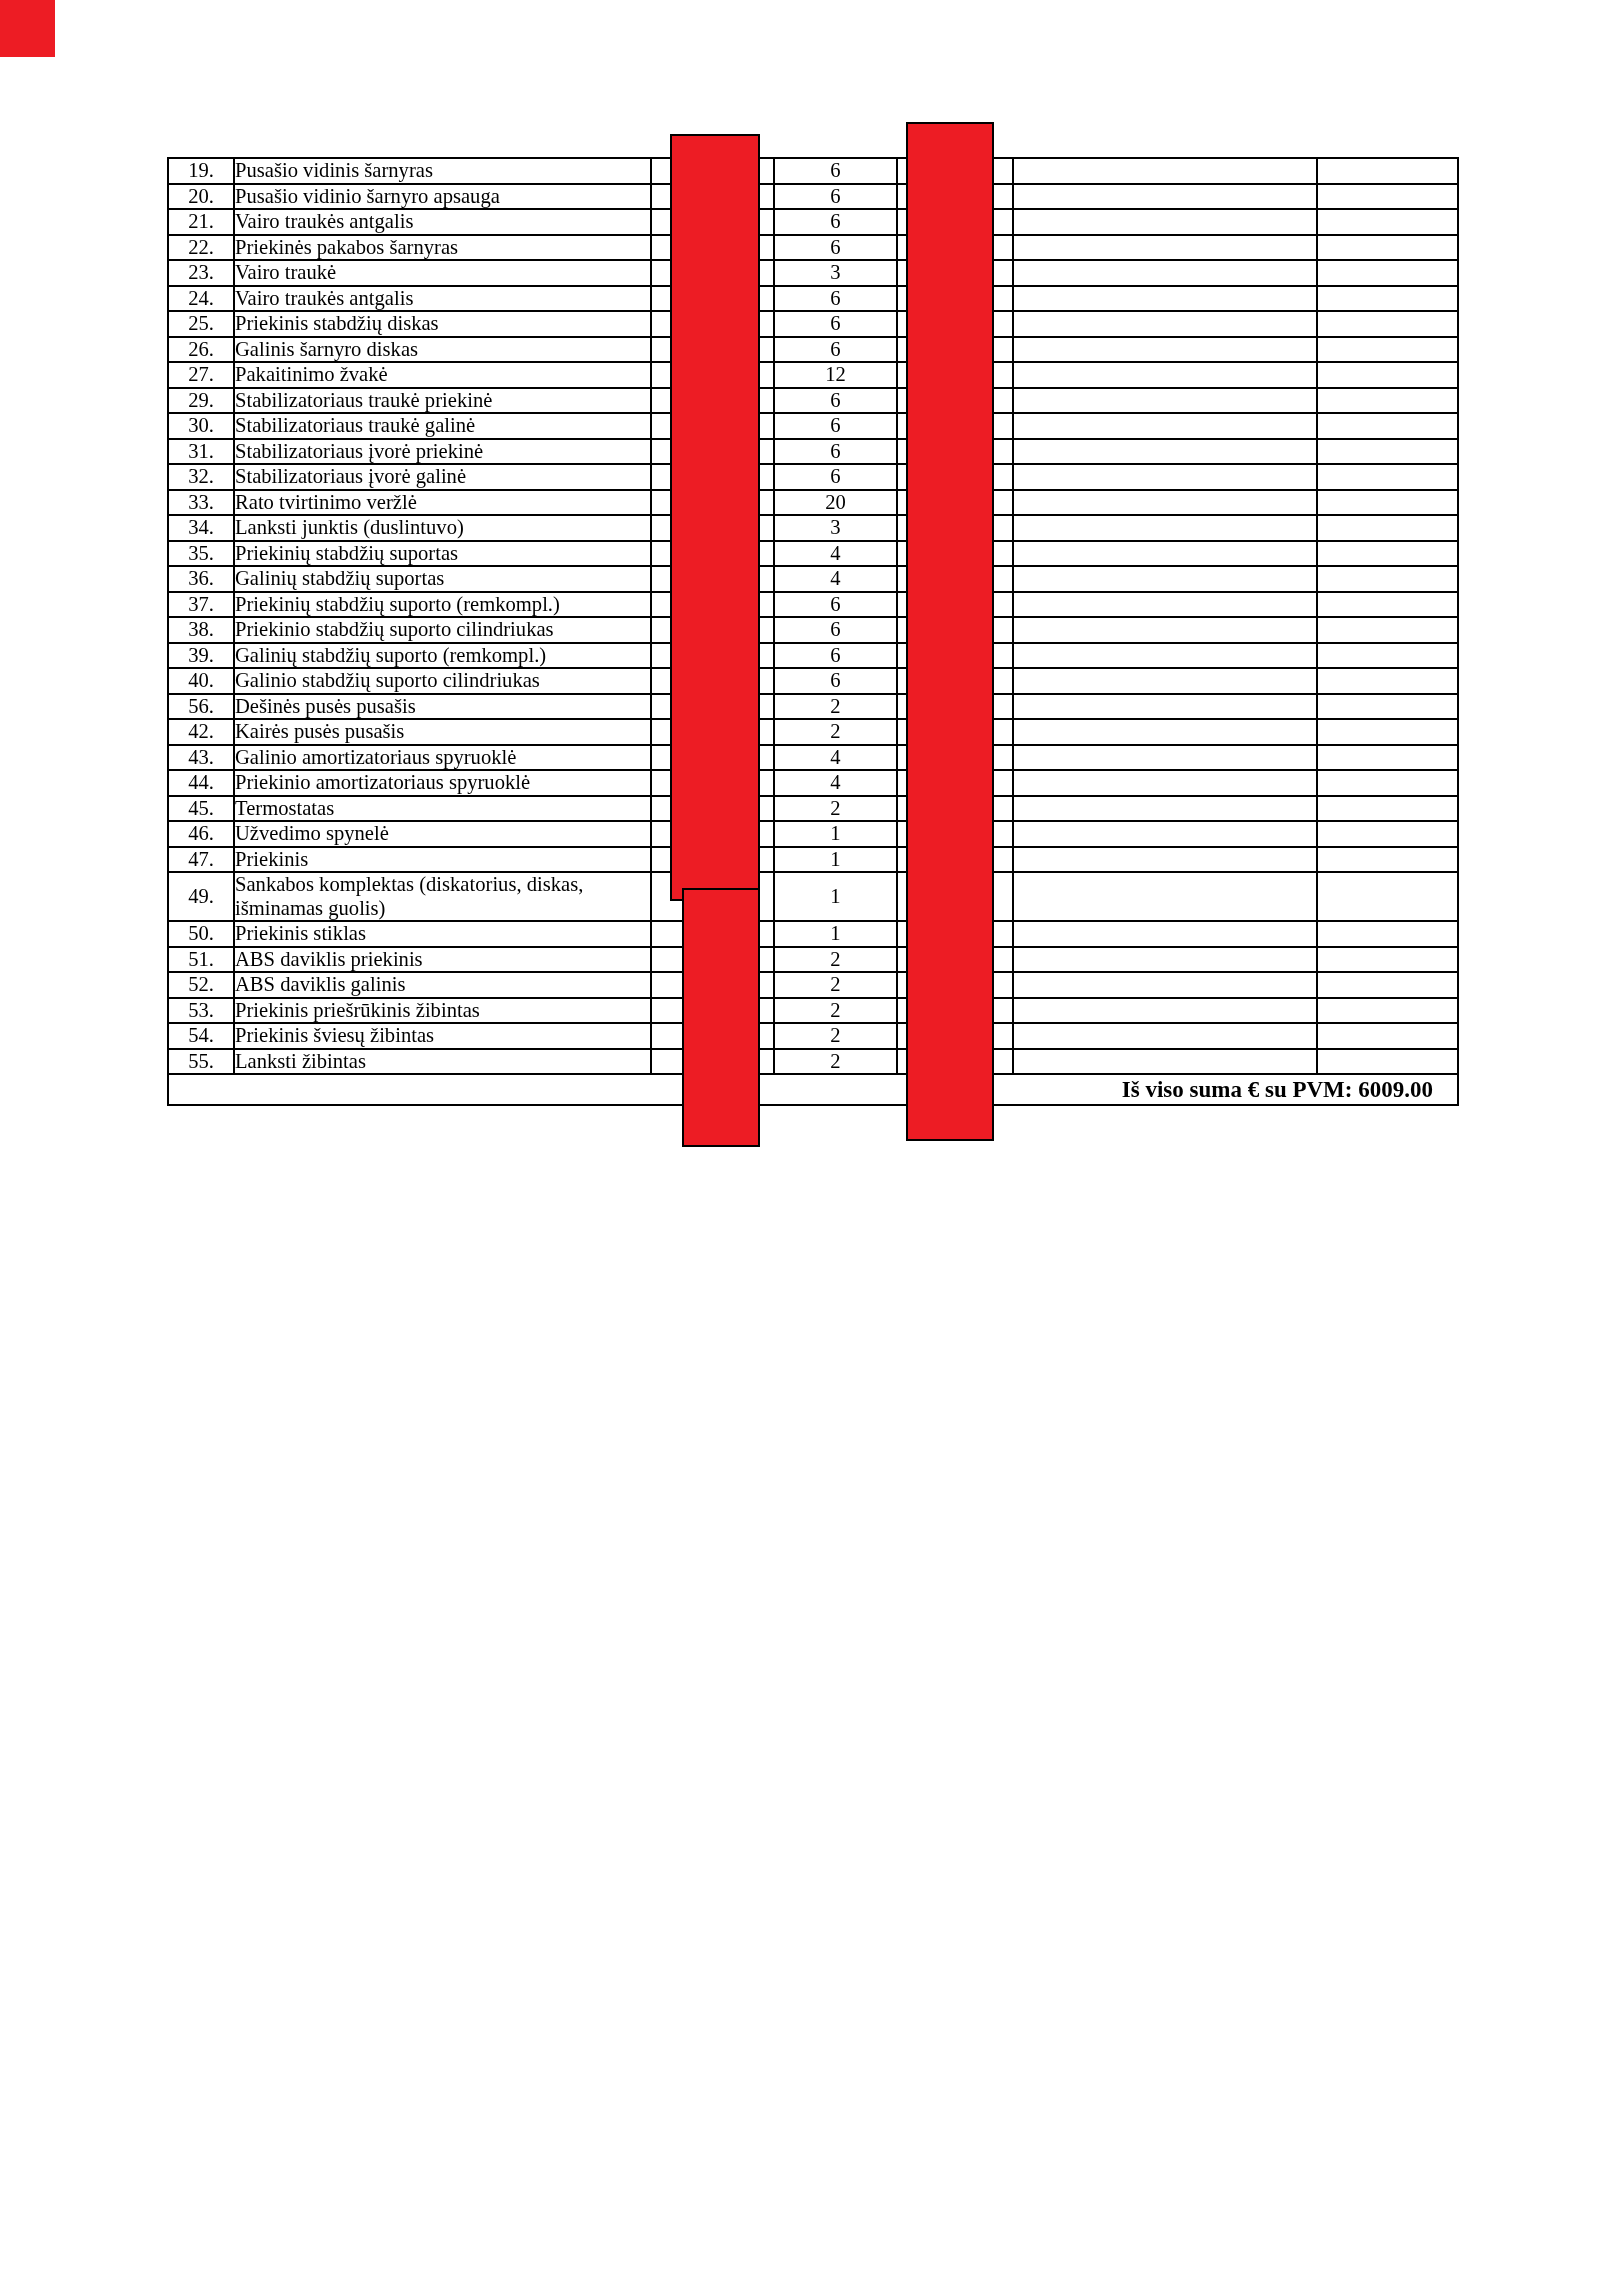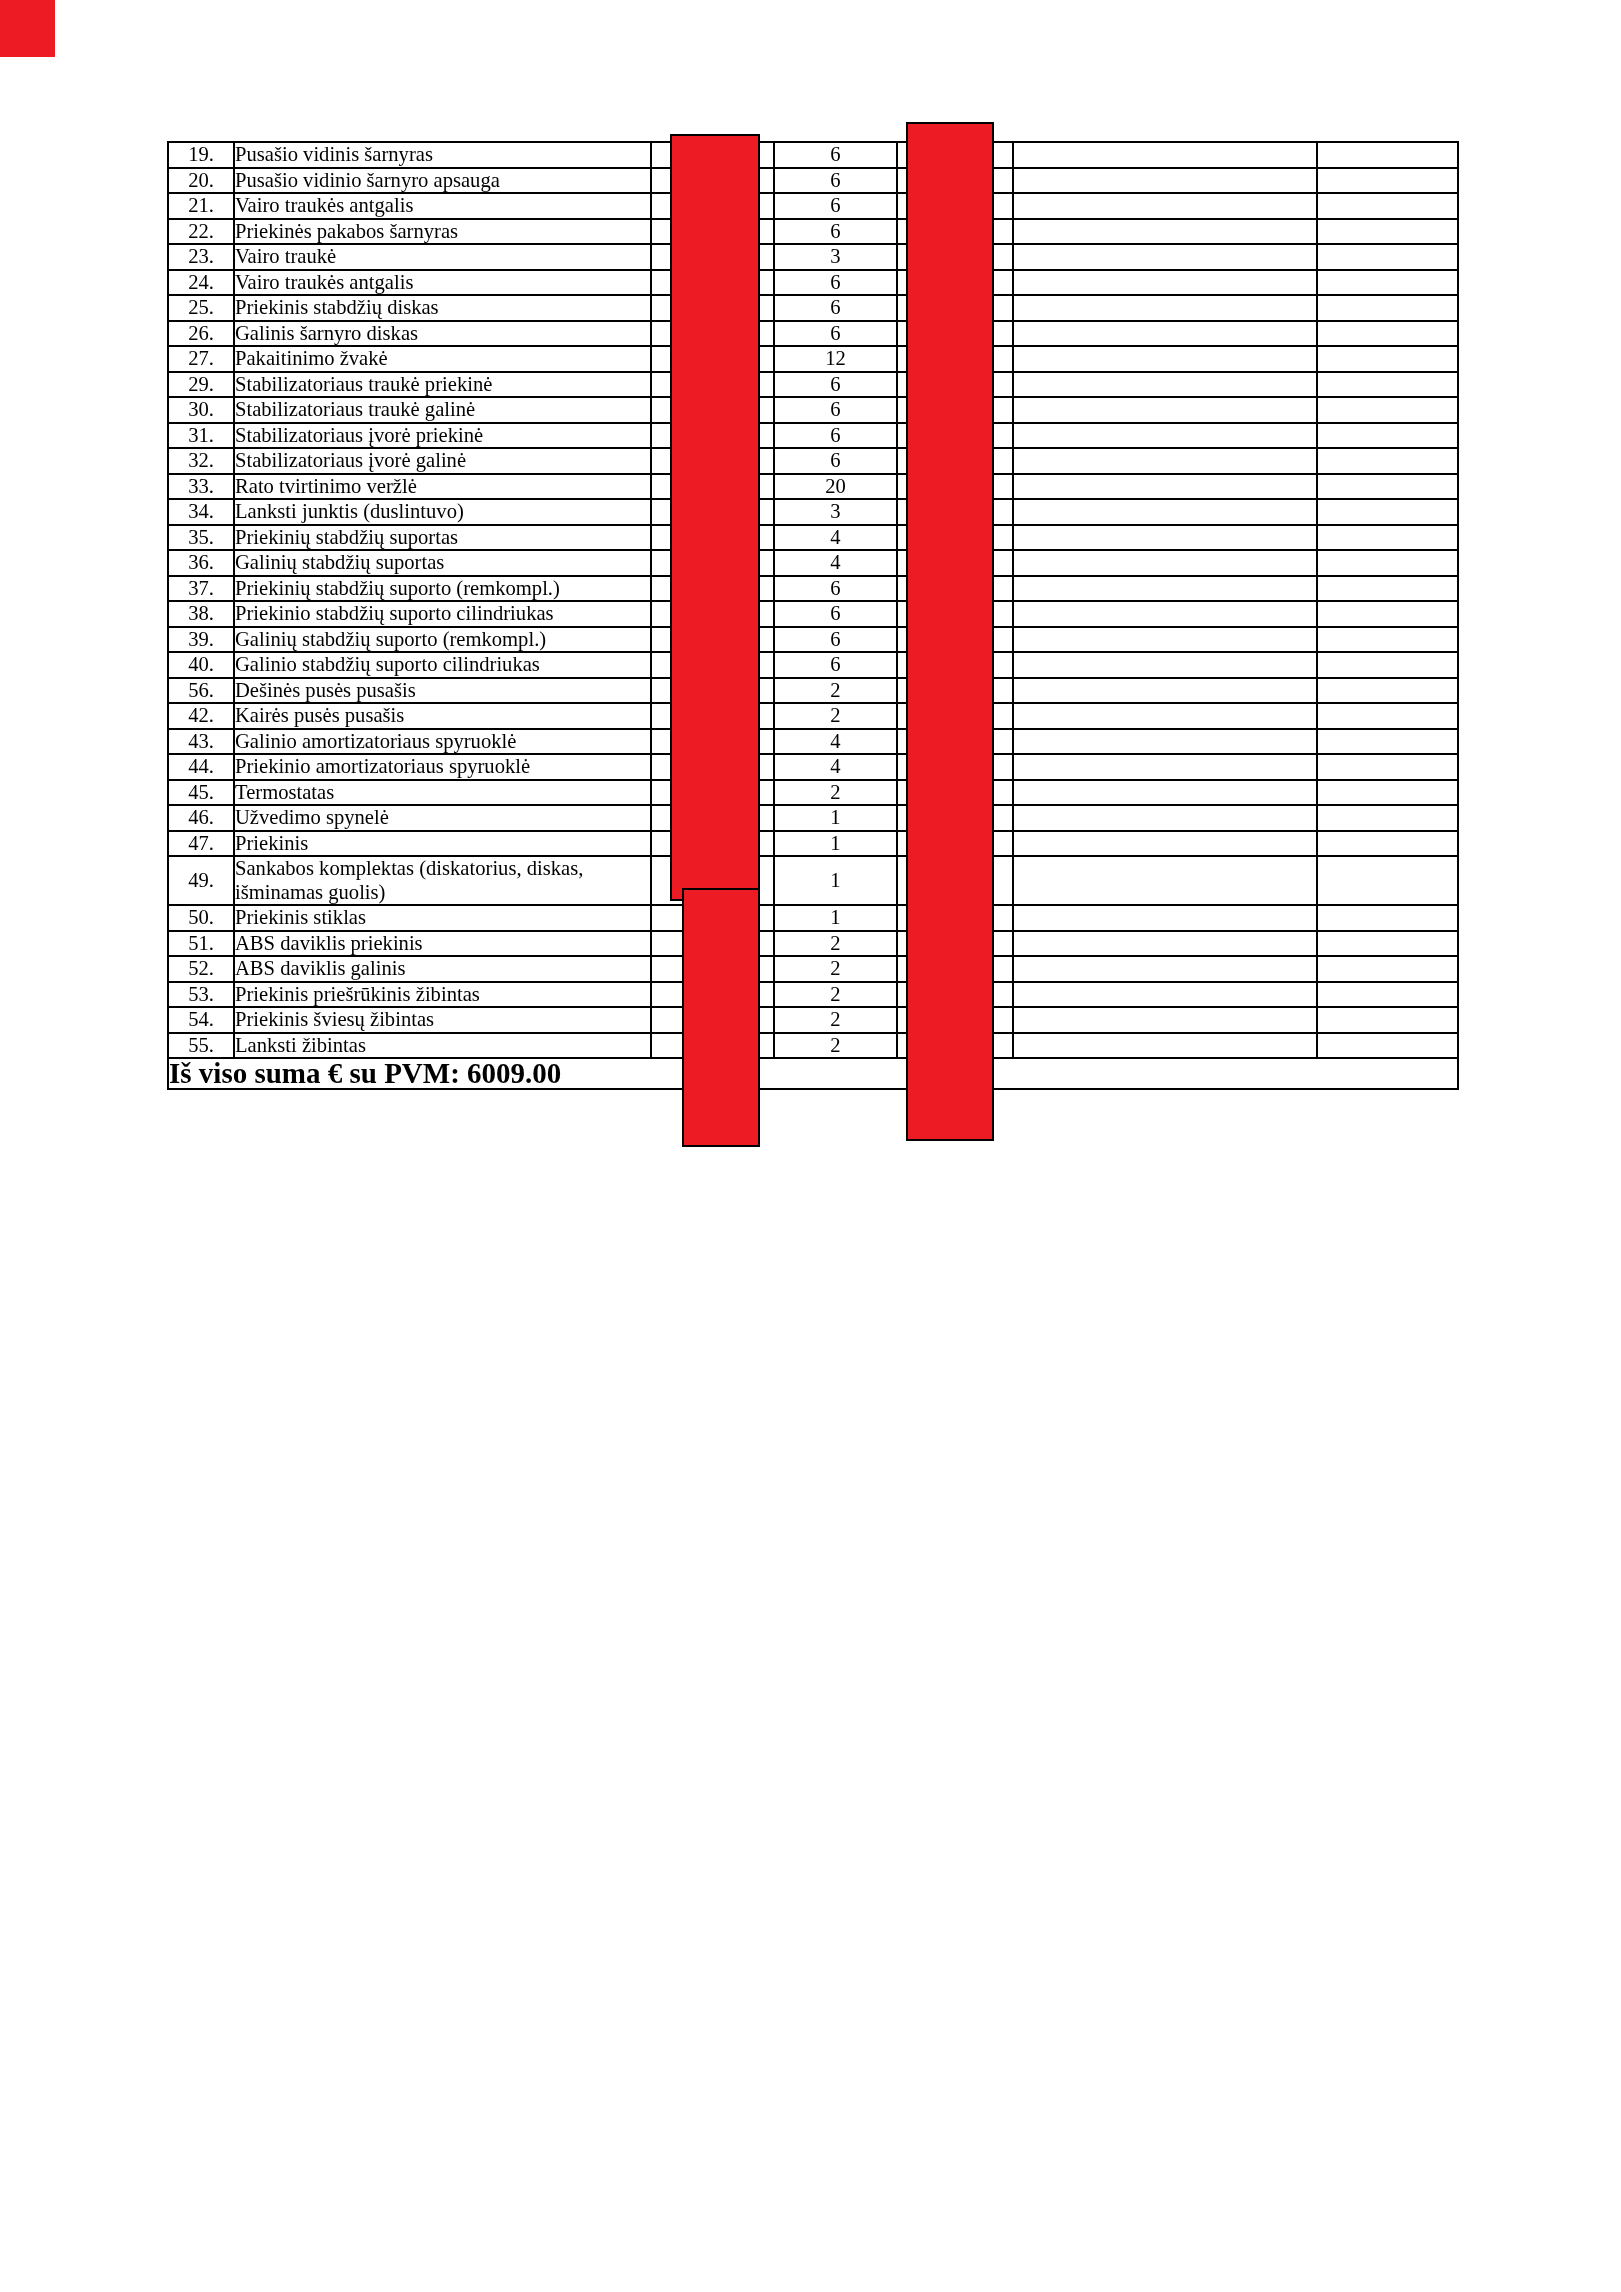--- a/index.html
+++ b/index.html
@@ -20,21 +20,21 @@
     position: absolute;
     left: 0;
     top: 0;
     width: 55px;
     height: 57px;
     background: #ed1c24;
   }
   table.parts {
     position: absolute;
     left: 167px;
-    top: 141px;
+    top: 157px;
     width: 1288px;
     border-collapse: collapse;
     table-layout: fixed;
     font-size: 20.6px;
   }
   table.parts td {
     border: 2px solid #000000;
     height: 23.5px;
     line-height: 23.5px;
     padding: 0;
@@ -50,24 +50,25 @@
     text-align: left;
     padding-left: 9.8px;
     padding-right: 5.9px;
     margin-left: 12px;
   }
   td.c-qty {
     text-align: center;
   }
   tr.footer-row td {
     font-weight: bold;
+    text-align: right;
     padding-right: 24px;
     height: 29px;
     line-height: 29px;
-    font-size: 29px;
+    font-size: 23px;
   }
   .redaction {
     position: absolute;
     border: 2.9px solid #000000;
     background: #ed1c24;
     z-index: 5;
   }
   .redaction-col1-upper { left: 670px; top: 134px; width: 86px; height: 763px; }
   .redaction-col1-lower { left: 682px; top: 888px; width: 74px; height: 255px; }
   .redaction-col2       { left: 906px; top: 122px; width: 84px; height: 1015px; }

